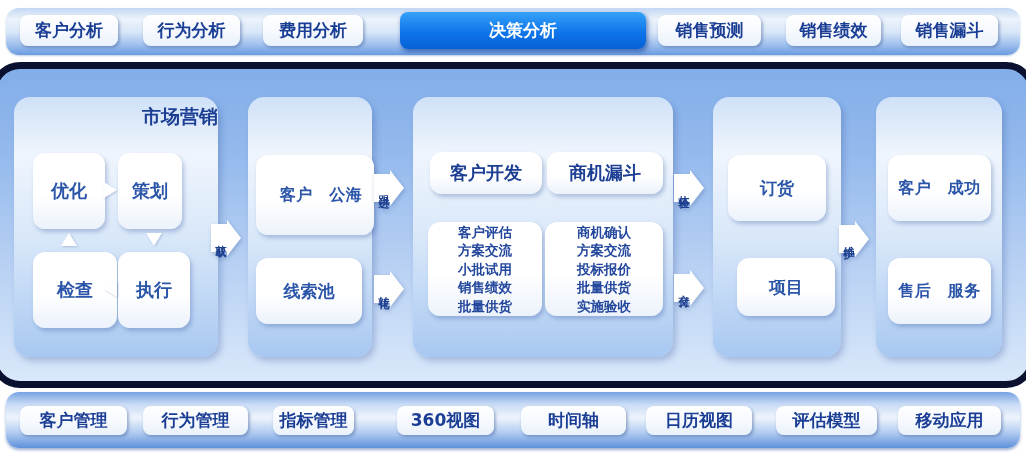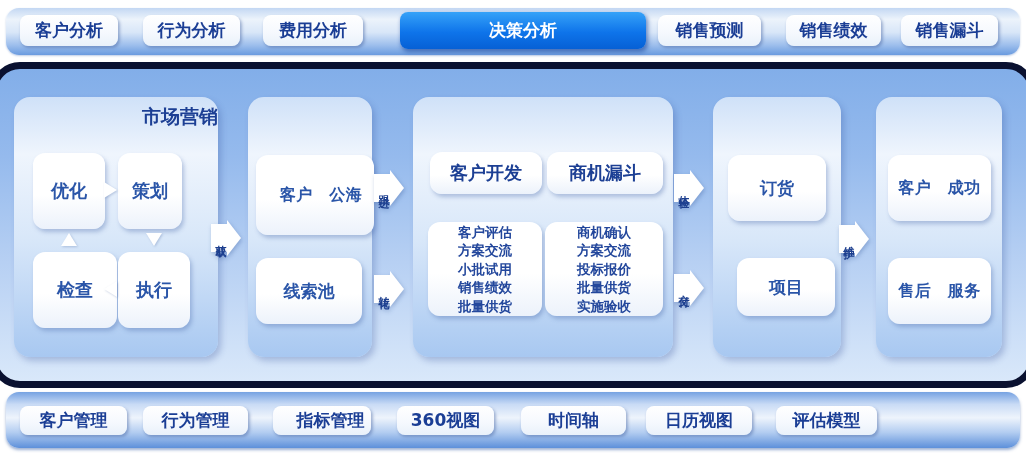--- a/index.html
+++ b/index.html
@@ -153,20 +153,21 @@
     <div class="head"></div>
   </div>
 
   <div class="panel" style="left:876px;width:126px;"></div>
   <div class="wbox sm" style="left:888px;top:155px;width:103px;height:66px;">客户　成功</div>
   <div class="wbox sm" style="left:888px;top:258px;width:103px;height:66px;">售后　服务</div>
 
   <div class="strip strip-bottom">
     <div class="pill" style="left:14px;width:107px;">客户管理</div>
     <div class="pill" style="left:137px;width:105px;">行为管理</div>
-    <div class="pill" style="left:267px;width:81px;padding-left:17px;">指标管理</div>
+    <div class="pill" style="left:267px;width:81px;">指标管理</div>
     <div class="pill" style="left:391px;width:97px;">360视图</div>
     <div class="pill" style="left:515px;width:105px;">时间轴</div>
     <div class="pill" style="left:640px;width:106px;">日历视图</div>
     <div class="pill" style="left:770px;width:101px;">评估模型</div>
+    <div class="pill" style="left:892px;width:103px;">移动应用</div>
   </div>
 
 </div>
 
 </body></html>

